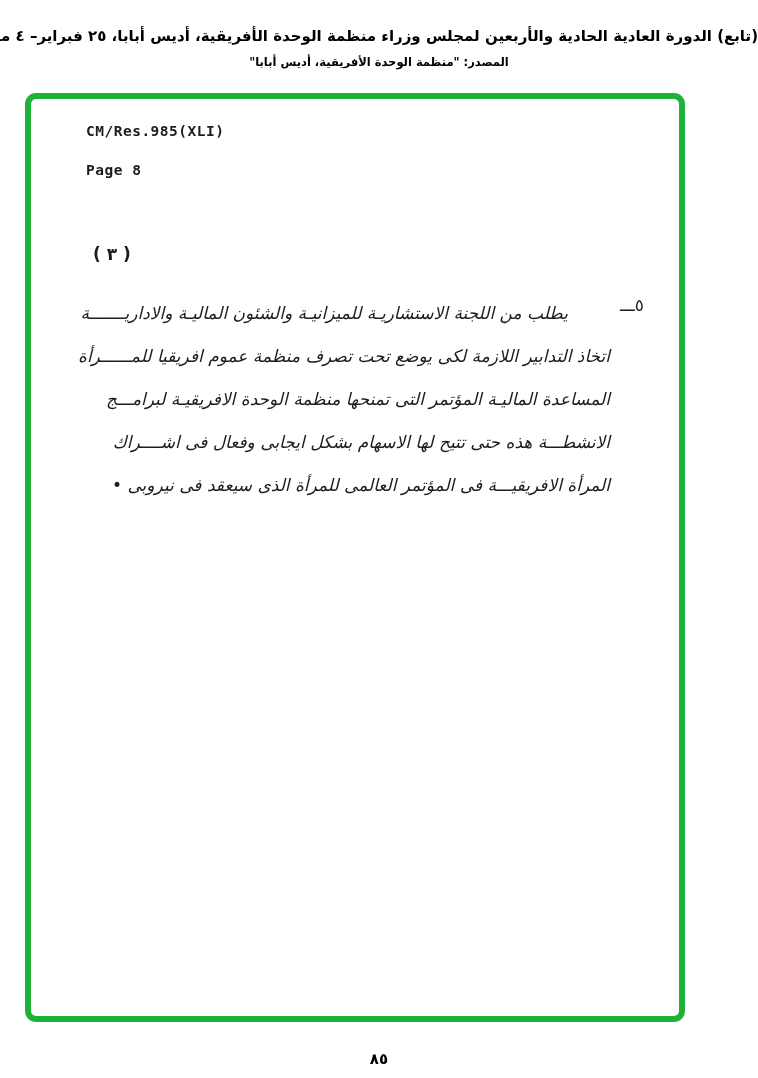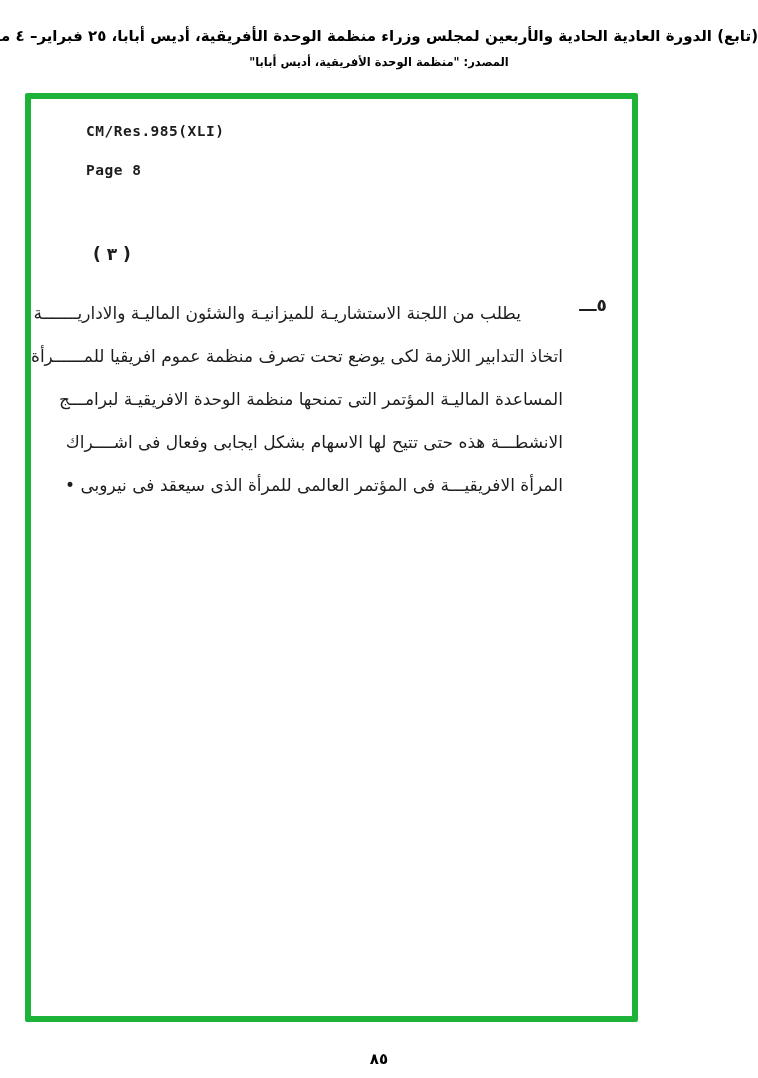--- a/index.html
+++ b/index.html
@@ -28,24 +28,24 @@
   }
   .header-line2 {
     font-size: 11.5px;
     font-weight: bold;
     margin-top: 10px;
   }
   .doc-frame {
     position: absolute;
     left: 25px;
     top: 93px;
-    width: 613px;
+    width: 660px;
     height: 929px;
     border: 6px solid #1db338;
-    border-radius: 2px;
+    border-radius: 11px;
     background: #ffffff;
     padding-left: 47px;
   }
   .doc-ref, .doc-page {
     position: absolute;
     left: 55px;
     font-family: "DejaVu Sans Mono", monospace;
     font-size: 14.5px;
     font-weight: bold;
     color: #1c1c1c;
@@ -65,35 +65,36 @@
   .paragraph {
     position: absolute;
     top: 193px;
     right: 19px;
     left: 14px;
     direction: rtl;
     color: #1d1d1d;
   }
   .para-number {
     position: absolute;
-    right: 6px;
+    right: 16px;
     top: 3px;
     font-size: 17px;
-    font-weight: bold;
+    font-weight: normal;
     margin-left: 7px;
   }
   .para-lines {
     margin-right: 50px; 
   }
   .para-line {
     font-size: 17px;
     line-height: 43px;
     text-align: right;
     white-space: nowrap;
     font-weight: 500;
+    font-style: italic;
   }
   .para-line.first { padding-right: 42px; } 
   .footer-page-number {
     position: absolute;
     top: 1042px;
     left: 0;
     right: 0;
     text-align: center;
     font-size: 15px;
     font-weight: bold;

